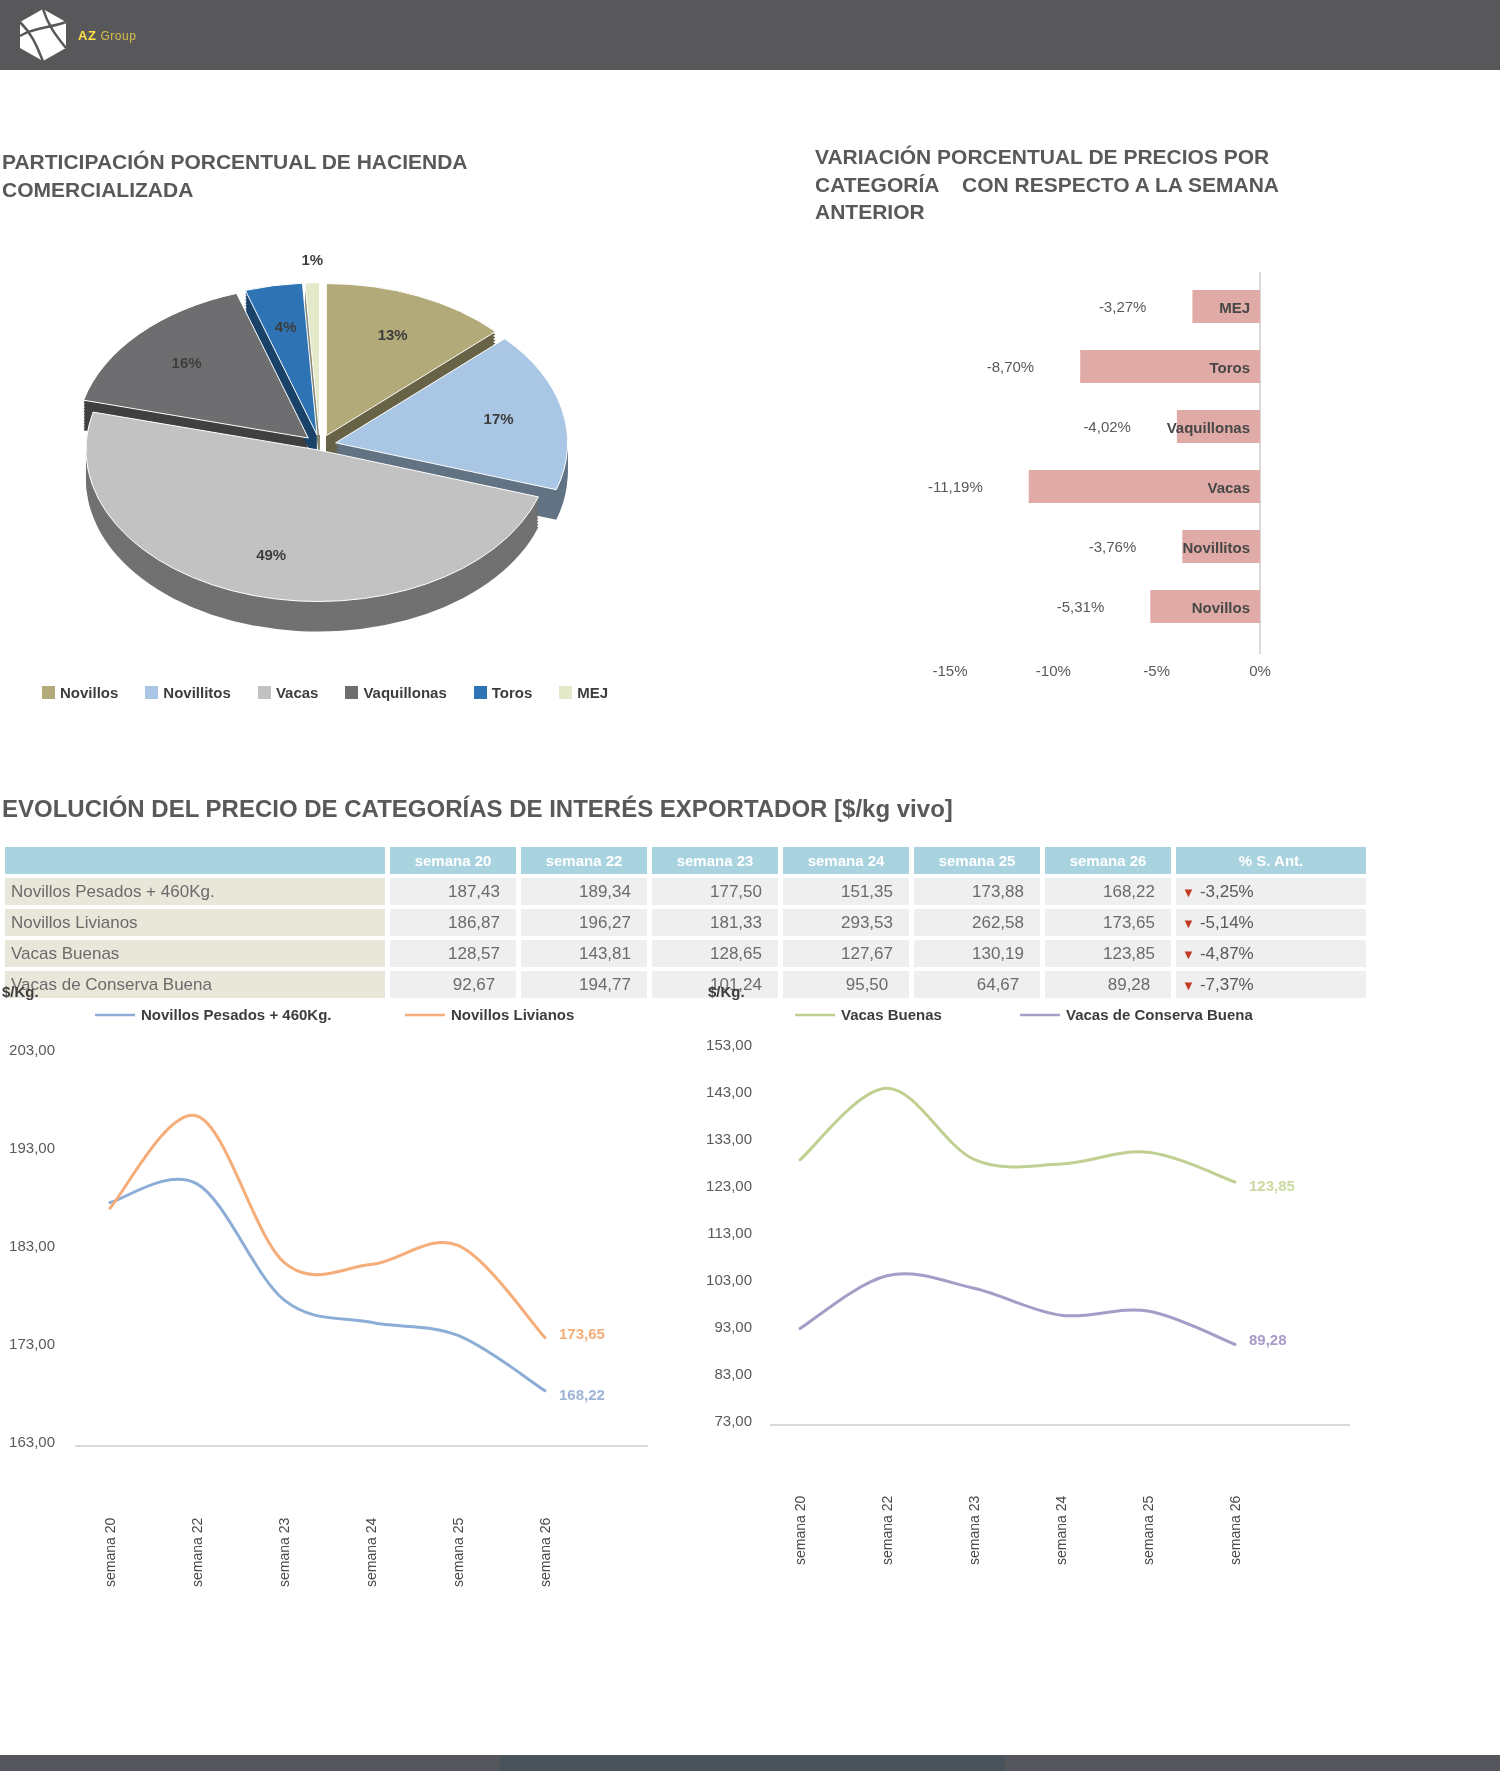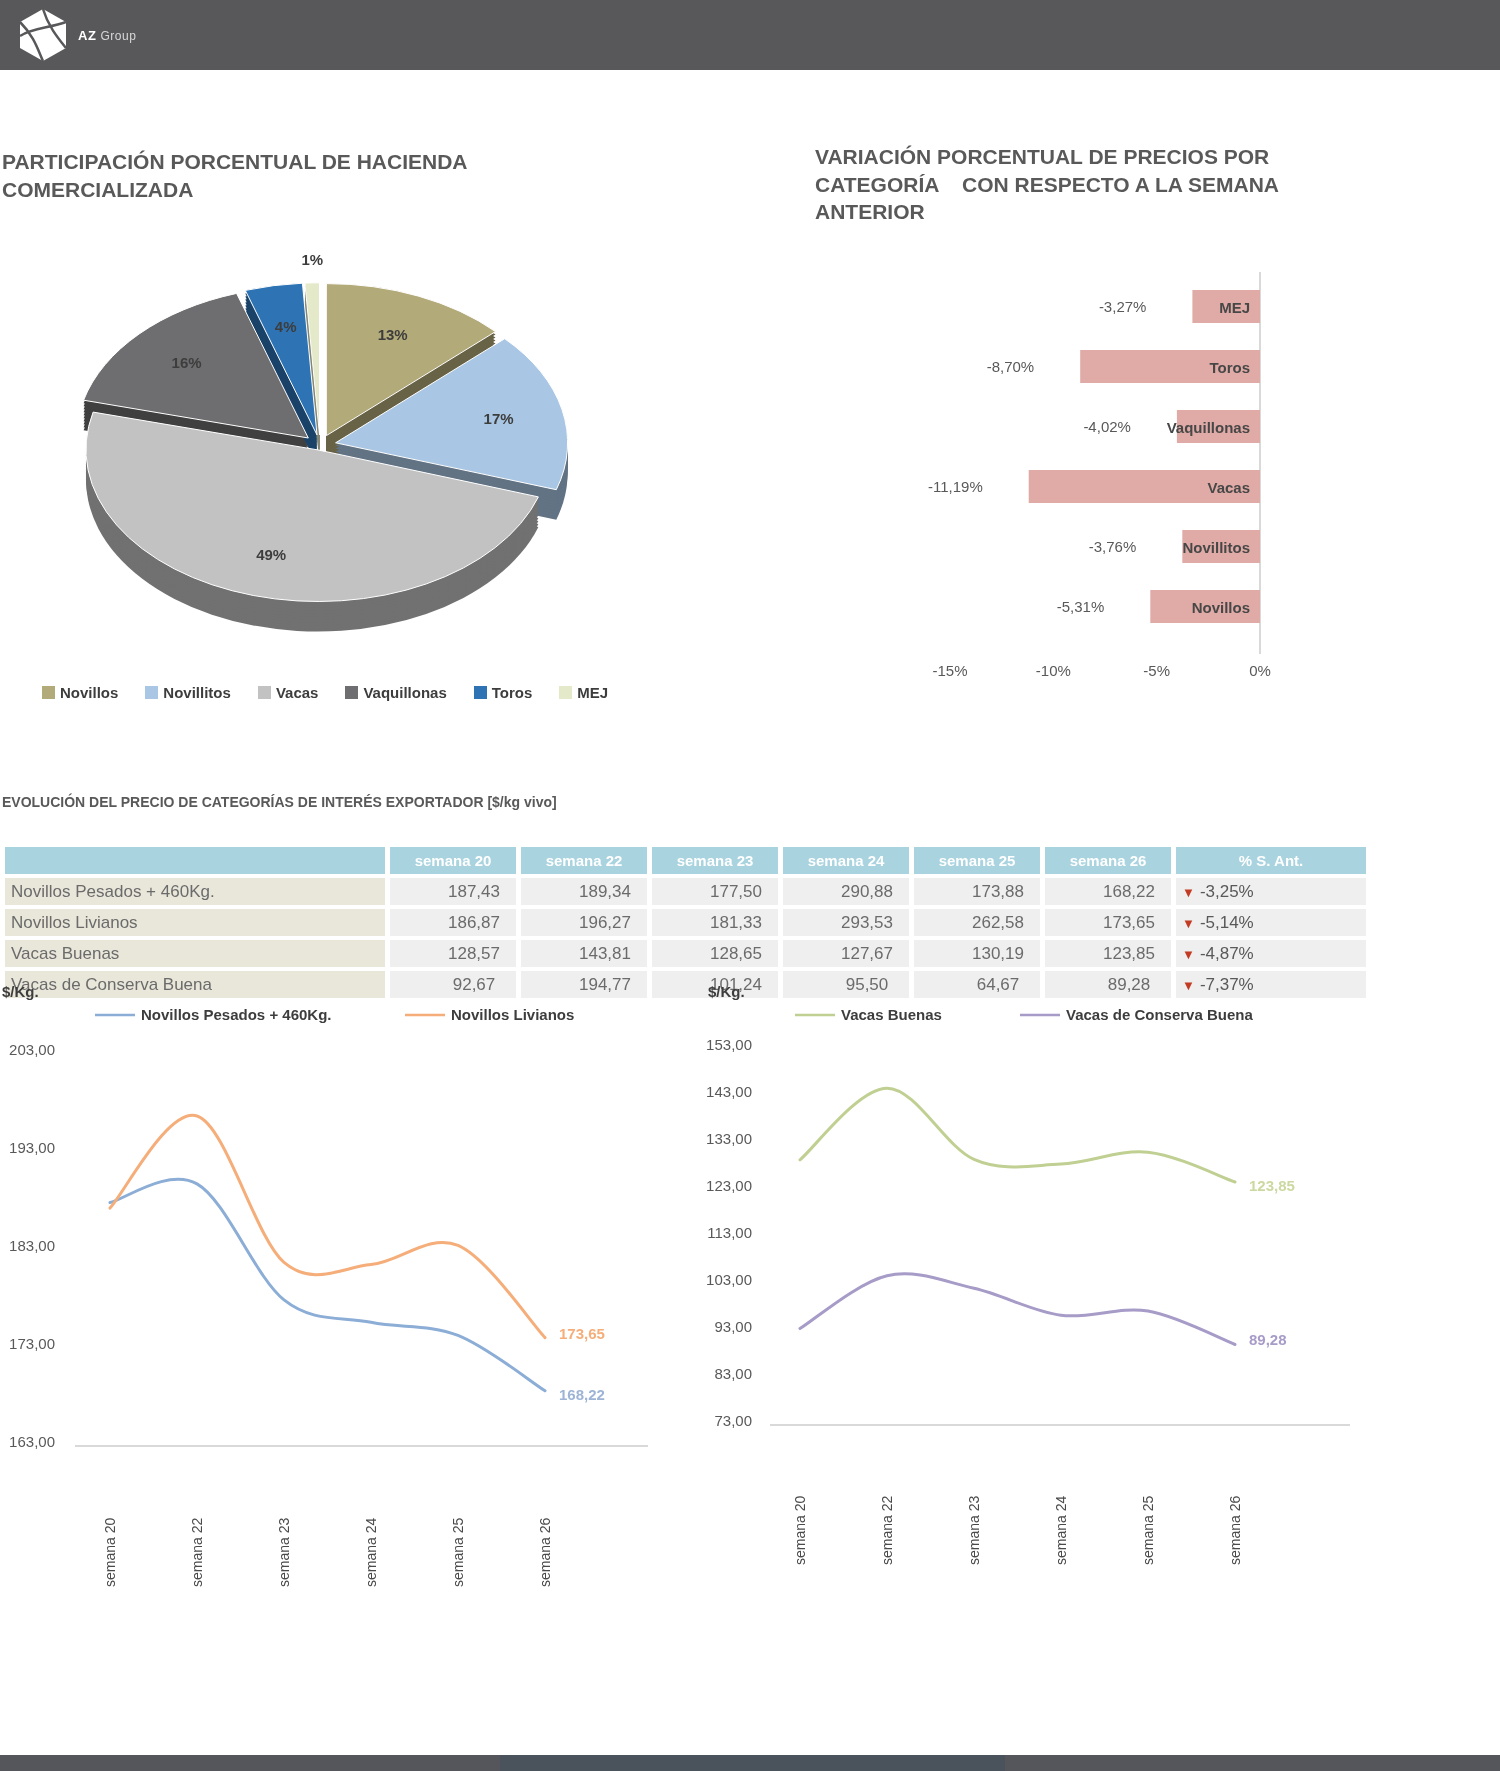--- a/index.html
+++ b/index.html
@@ -1,27 +1,27 @@
 <!DOCTYPE html>
 <html><head>
 <meta charset="utf-8">
 <style>
   html,body{margin:0;padding:0;background:#ffffff;}
   body{width:1500px;height:1771px;position:relative;overflow:hidden;
        font-family:"Liberation Sans", sans-serif;color:#595959;}
   .page{position:absolute;inset:0;}
   .hdr{position:absolute;left:0;top:0;width:1500px;height:70px;background:#58585a;}
-  .hdr .brand{position:absolute;left:78px;top:28px;color:#ffffff;font-size:13px;letter-spacing:.5px;}
+  .hdr .brand{position:absolute;left:78px;top:28px;color:#fde047;font-size:13px;letter-spacing:.5px;}
   .hdr .brand b{font-weight:bold;}
   .hdr .brand span{font-weight:normal;opacity:.75;font-size:12px;}
   .logo{position:absolute;left:14px;top:6px;}
   .sec-title{position:absolute;font-weight:bold;color:#595959;font-size:21px;line-height:1.32;margin:0;}
   #t1{left:2px;top:148px;width:530px;}
   #t2{left:815px;top:143px;width:515px;white-space:pre-wrap;}
-  #t3{left:2px;top:793px;width:1100px;font-size:14px;}
+  #t3{left:2px;top:793px;width:1100px;font-size:24px;}
   svg{position:absolute;overflow:visible;}
   svg text{font-family:"Liberation Sans", sans-serif;}
   #pie-svg{left:20px;top:245px;}
   #bar-svg{left:830px;top:262px;}
   #line1-svg{left:0px;top:975px;}
   #line2-svg{left:690px;top:975px;}
   .pie-legend{position:absolute;left:42px;top:684px;width:660px;display:flex;column-gap:27px;align-items:center;}
   .leg-item{display:flex;align-items:center;gap:5px;font-size:15px;font-weight:600;color:#3d3d3d;}
   .leg-sw{width:13px;height:13px;display:inline-block;}
   
@@ -205,21 +205,21 @@
           <th class="cw">semana 26</th>
           <th class="cvar">% S. Ant.</th>
         </tr>
       </thead>
       <tbody>
         <tr>
           <td class="lbl">Novillos Pesados + 460Kg.</td>
           <td class="val">187,43</td>
           <td class="val">189,34</td>
           <td class="val">177,50</td>
-          <td class="val">290,88</td>
+          <td class="val">151,35</td>
           <td class="val">173,88</td>
           <td class="val">168,22</td>
           <td class="var"><span class="arrow">▼</span>-3,25%</td>
         </tr>
         <tr>
           <td class="lbl">Novillos Livianos</td>
           <td class="val">186,87</td>
           <td class="val">196,27</td>
           <td class="val">181,33</td>
           <td class="val">293,53</td>

